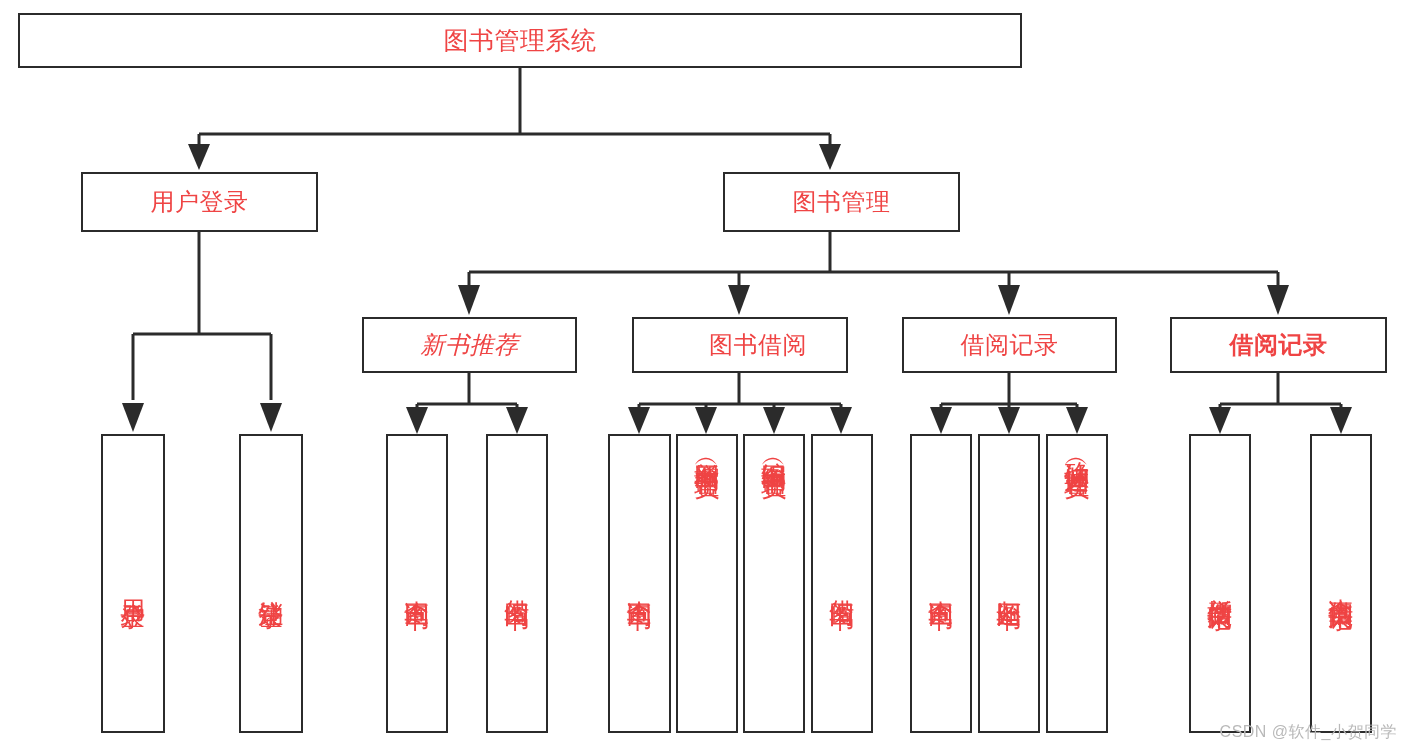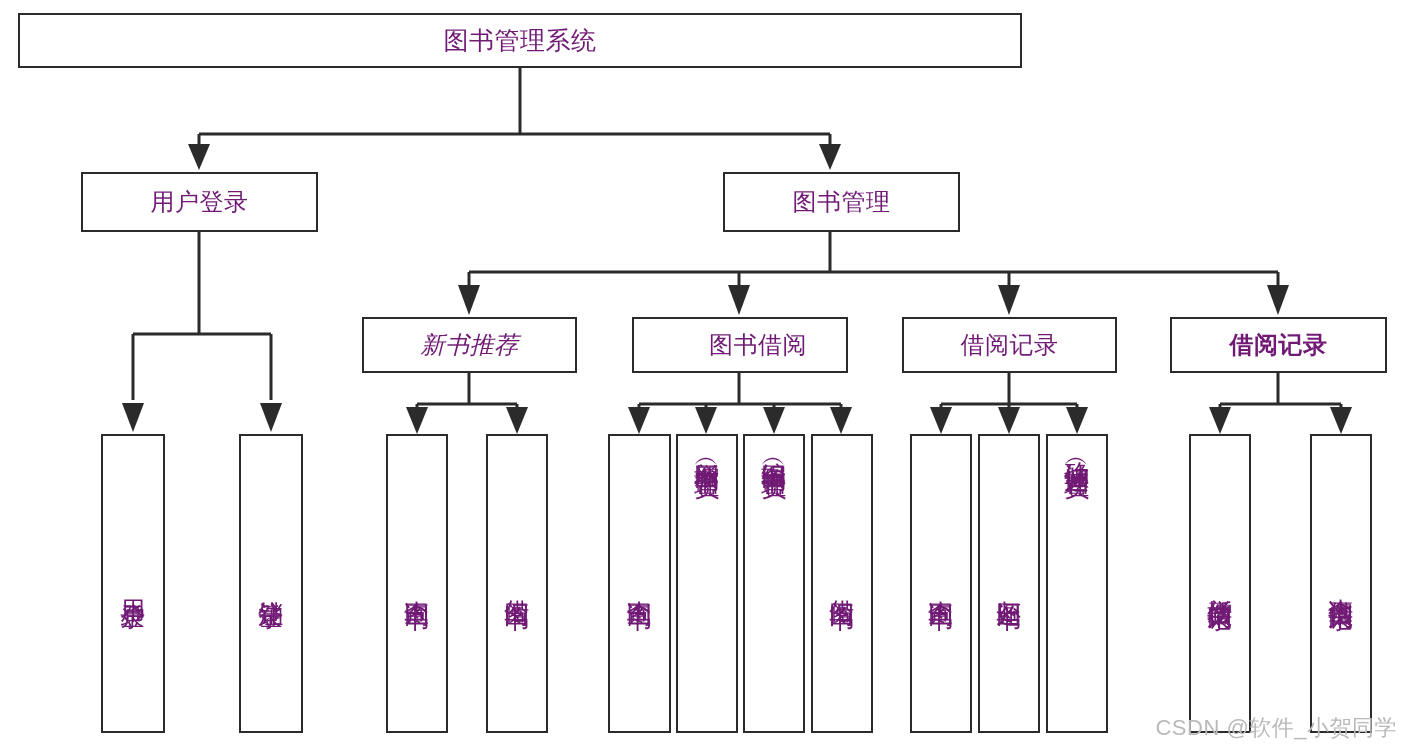--- a/index.html
+++ b/index.html
@@ -26,21 +26,21 @@
     pointer-events: none;
   }
   .node {
     position: absolute;
     box-sizing: border-box;
     border: 2.5px solid #2b2b2b;
     background: #ffffff;
     display: flex;
     align-items: center;
     justify-content: center;
-    color: #701a75;
+    color: #ef4444;
     z-index: 2;
   }
   .node .lbl {
     display: block;
     text-align: center;
     line-height: 1.16;
     white-space: pre;
   }
   
   .node.h .lbl {
@@ -65,21 +65,21 @@
     max-height: 272px;
   }
   .node.v.mid {
     align-items: center;
     padding-top: 0;
   }
   .watermark {
     position: absolute;
     right: 8px;
     bottom: 4px;
-    font-size: 22px;
+    font-size: 16px;
     color: #b9b9b9;
     letter-spacing: 0.5px;
     z-index: 5;
     white-space: nowrap;
   }
 </style>
 </head>
 <body>
 
 <div id="canvas">

